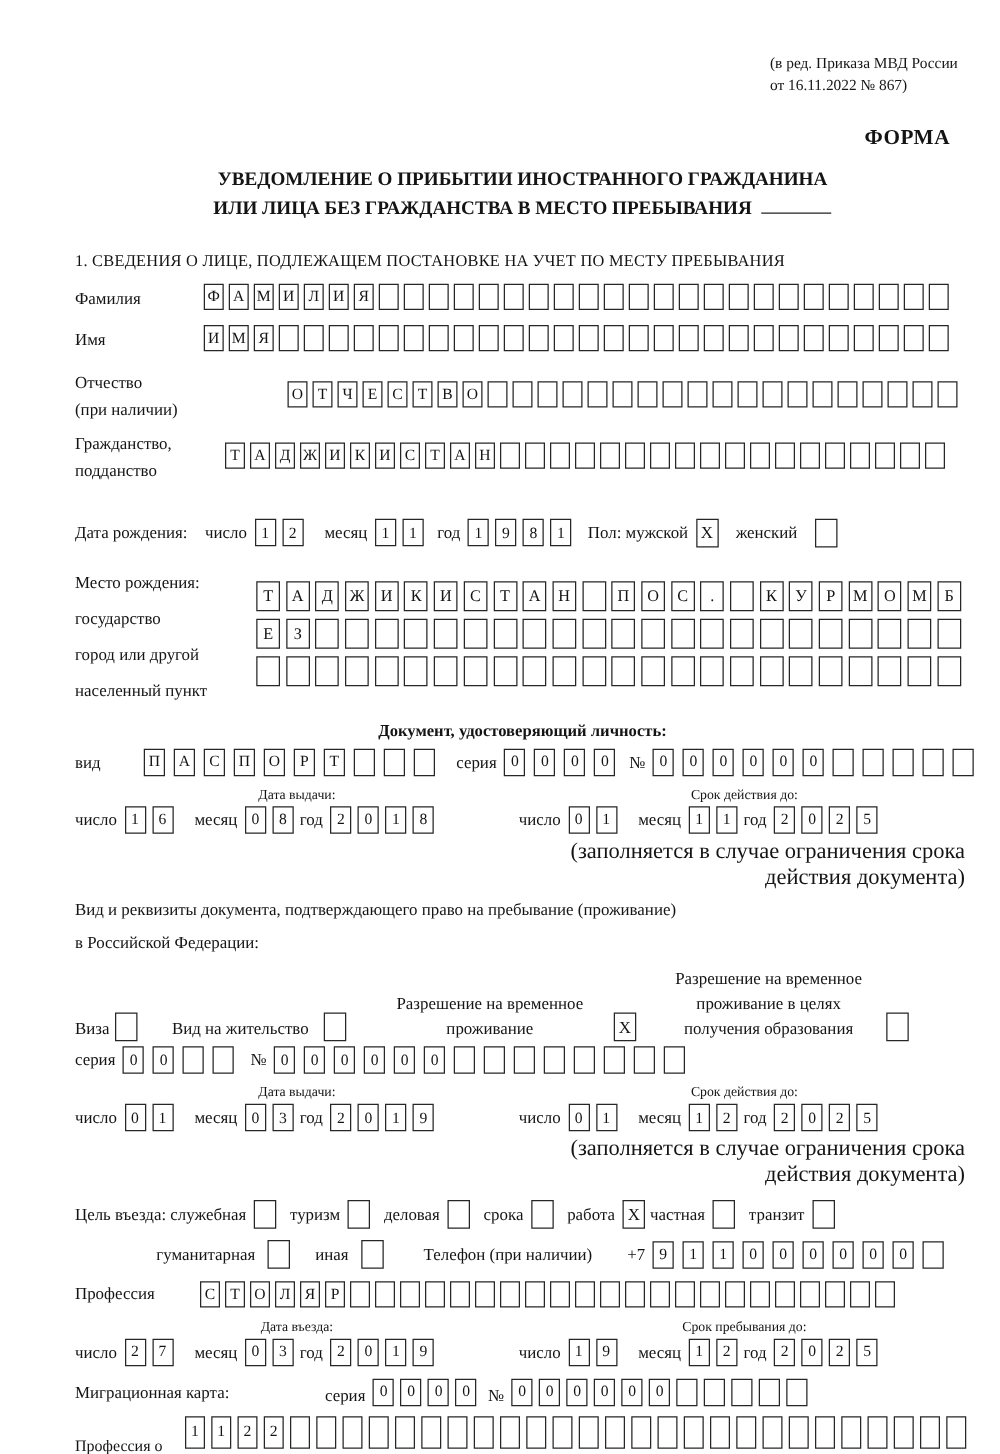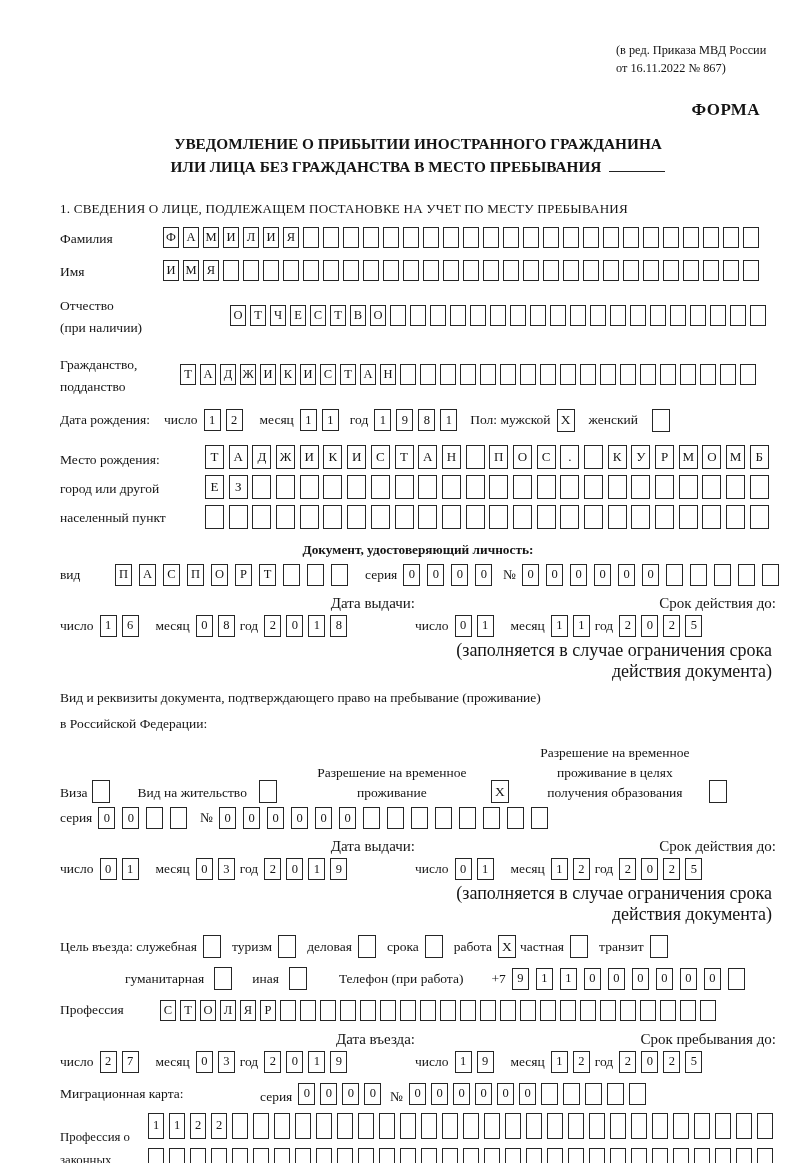--- a/index.html
+++ b/index.html
@@ -33,21 +33,21 @@
       width:18px;height:23px;border:1.7px solid #262626;font-size:13.5px;background:#fff}
 
   .w103{width:103px}.w170{width:170px}.w120{width:120px}.w145{width:145px}
   .w55{width:55px}.w100{width:100px}.w88{width:88px}.w175{width:178px}
 
   .dochead{text-align:center;font-weight:bold;font-size:13.3px;margin-top:10px}
 
   .datepair{display:flex;margin-top:9px}
   .dp-left{width:355px;flex:none}
   .dp-right{flex:1}
-  .dhead{text-align:right;font-size:15px;margin-bottom:3px}
+  .dhead{text-align:center;font-size:11px;margin-bottom:3px}
   .dline{display:flex;align-items:center}
   .dl{font-size:13.5px;margin-right:6px;flex:none}
   .gap12{margin-left:12px}
   .note{font-size:18px;margin-top:3px;text-align:right;padding-right:4px}
 
   .plain{font-size:13.5px;line-height:1.8;margin-top:8px}
   .permitrow{display:flex;align-items:flex-end;margin-top:6px;font-size:13.5px}
   .pl{text-align:center;line-height:1.5;flex:none}
 
   .purpose{display:flex;align-items:center;font-size:13.5px;margin-top:10px}
@@ -176,21 +176,21 @@
         <span class="box"></span>
         <span class="box"></span>
         <span class="box"></span>
         <span class="box"></span>
         <span class="box"></span>
         <span class="box"></span>
         <span class="box"></span>
       </div>
   </div>
 
-  <div class="frow" style="margin-top:12px">
+  <div class="frow" style="margin-top:2px">
     <div class="lbl w120">
       <div>Гражданство,</div>
       <div>подданство</div>
     </div>
     <div class="boxrow">
         <span class="box">Т</span>
         <span class="box">А</span>
         <span class="box">Д</span>
         <span class="box">Ж</span>
         <span class="box">И</span>
@@ -214,21 +214,21 @@
         <span class="box"></span>
         <span class="box"></span>
         <span class="box"></span>
         <span class="box"></span>
         <span class="box"></span>
         <span class="box"></span>
         <span class="box"></span>
       </div>
   </div>
 
-  <div class="frow inline" style="align-items:center;margin-top:10px">
+  <div class="frow inline" style="align-items:center;margin-top:26px">
     <span class="lbl" style="padding-top:0">Дата рождения:</span>
     <span class="dl" style="margin-left:14px">число</span>
     <span class="boxrow dt">
         <span class="box">1</span>
         <span class="box">2</span>
       </span>
     <span class="dl gap12">месяц</span>
     <span class="boxrow dt">
         <span class="box">1</span>
         <span class="box">1</span>
@@ -242,20 +242,21 @@
       </span>
     <span class="dl" style="margin-left:8px">Пол: мужской</span>
     <span class="cb">X</span>
     <span class="dl" style="margin-left:14px">женский</span>
     <span class="cb" style="margin-left:8px"></span>
   </div>
 
   <div class="frow" style="margin-top:10px">
     <div class="lbl w145" style="line-height:2.15">
       <div>Место рождения:</div>
+      <div>государство</div>
       <div>город или другой</div>
       <div>населенный пункт</div>
     </div>
     <div>
       <div class="boxrow bw" style="margin-bottom:6px">
           <span class="box">Т</span>
           <span class="box">А</span>
           <span class="box">Д</span>
           <span class="box">Ж</span>
           <span class="box">И</span>
@@ -546,21 +547,21 @@
       </span>
   </div>
 
   <div class="purpose" style="margin-left:65px;margin-top:9px">
     <span>гуманитарная</span>
     <span class="cb" style="margin-left:10px"></span>
     <span class="pitem" style="margin-left:20px">
         <span>иная</span>
         <span class="cb" style="margin-left:10px"></span>
       </span>
-    <span style="margin-left:32px">Телефон (при работа)</span>
+    <span style="margin-left:32px">Телефон (при наличии)</span>
     <span style="margin-left:28px">+7</span>
     <span class="boxrow sp" style="margin-left:6px">
         <span class="box">9</span>
         <span class="box">1</span>
         <span class="box">1</span>
         <span class="box">0</span>
         <span class="box">0</span>
         <span class="box">0</span>
         <span class="box">0</span>
         <span class="box">0</span>

